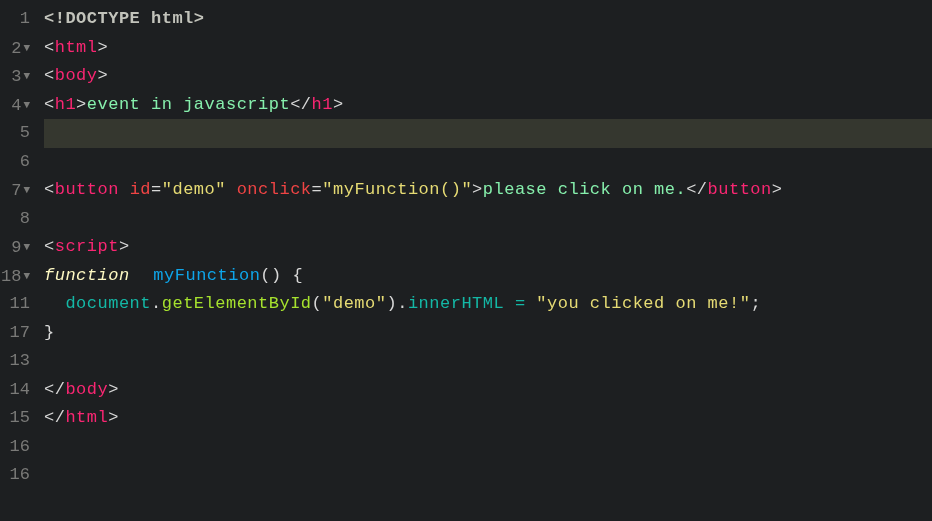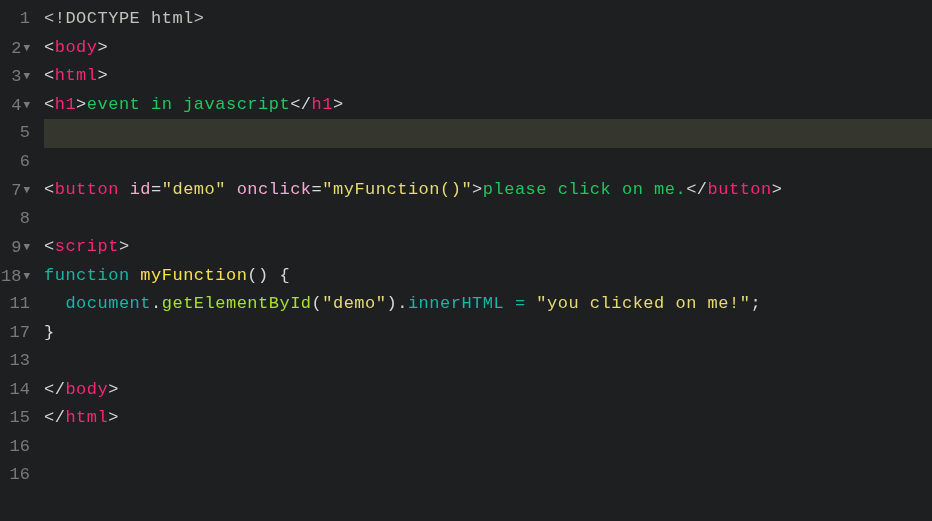--- a/index.html
+++ b/index.html
@@ -49,29 +49,29 @@
     .code-line {
       height: 28.5px;
       line-height: 28.5px;
       white-space: pre;
       letter-spacing: 0.5px;
     }
     .code-line.highlighted {
       background: #35372f;
     }
     
-    .doctype { color: #c2c3bb; }
+    .doctype { color: #c2c3bb; font-weight: bold; }
     .tag { color: #f92672; }
     .angle { color: #d8d8d8; }
-    .attr-name { color: #f9a8d4; }
+    .attr-name { color: #ef4444; }
     .attr-eq { color: #d8d8d8; }
     .attr-value { color: #e6db74; }
-    .text-content { color: #22c55e; }
-    .keyword { color: #14b8a6; }
-    .func-name { color: #fde047; }
+    .text-content { color: #86efac; }
+    .keyword { color: #fef9c3; font-style: italic; }
+    .func-name { color: #0ea5e9; margin-left: 13px; }
     .method { color: #a6e22e; }
     .paren { color: #d8d8d8; }
     .brace { color: #d8d8d8; }
     .dot { color: #d8d8d8; }
     .ident { color: #14b8a6; }
     .string { color: #e6db74; }
     .semi { color: #d8d8d8; }
   </style>
 </head>
 <body>
@@ -94,23 +94,23 @@
     <div class="gutter-line"><span>14</span></div>
     <div class="gutter-line"><span>15</span></div>
     <div class="gutter-line"><span>16</span></div>
     <div class="gutter-line"><span>16</span></div>
   </div>
 
   <div class="code">
 
     <div class="code-line"><span class="doctype">&lt;!DOCTYPE html&gt;</span></div>
 
+    <div class="code-line"><span class="angle">&lt;</span><span class="tag">html</span><span class="angle">&gt;</span></div>
+
     <div class="code-line"><span class="angle">&lt;</span><span class="tag">body</span><span class="angle">&gt;</span></div>
-
-    <div class="code-line"><span class="angle">&lt;</span><span class="tag">html</span><span class="angle">&gt;</span></div>
 
     <div class="code-line"><span class="angle">&lt;</span><span class="tag">h1</span><span class="angle">&gt;</span><span class="text-content">event in javascript</span><span class="angle">&lt;/</span><span class="tag">h1</span><span class="angle">&gt;</span></div>
 
     <div class="code-line highlighted"></div>
 
     <div class="code-line"></div>
 
     <div class="code-line"><span class="angle">&lt;</span><span class="tag">button</span><span class="text-content"> </span><span class="attr-name">id</span><span class="attr-eq">=</span><span class="attr-value">"demo"</span><span class="text-content"> </span><span class="attr-name">onclick</span><span class="attr-eq">=</span><span class="attr-value">"myFunction()"</span><span class="angle">&gt;</span><span class="text-content">please click on me.</span><span class="angle">&lt;/</span><span class="tag">button</span><span class="angle">&gt;</span></div>
 
     <div class="code-line"></div>

